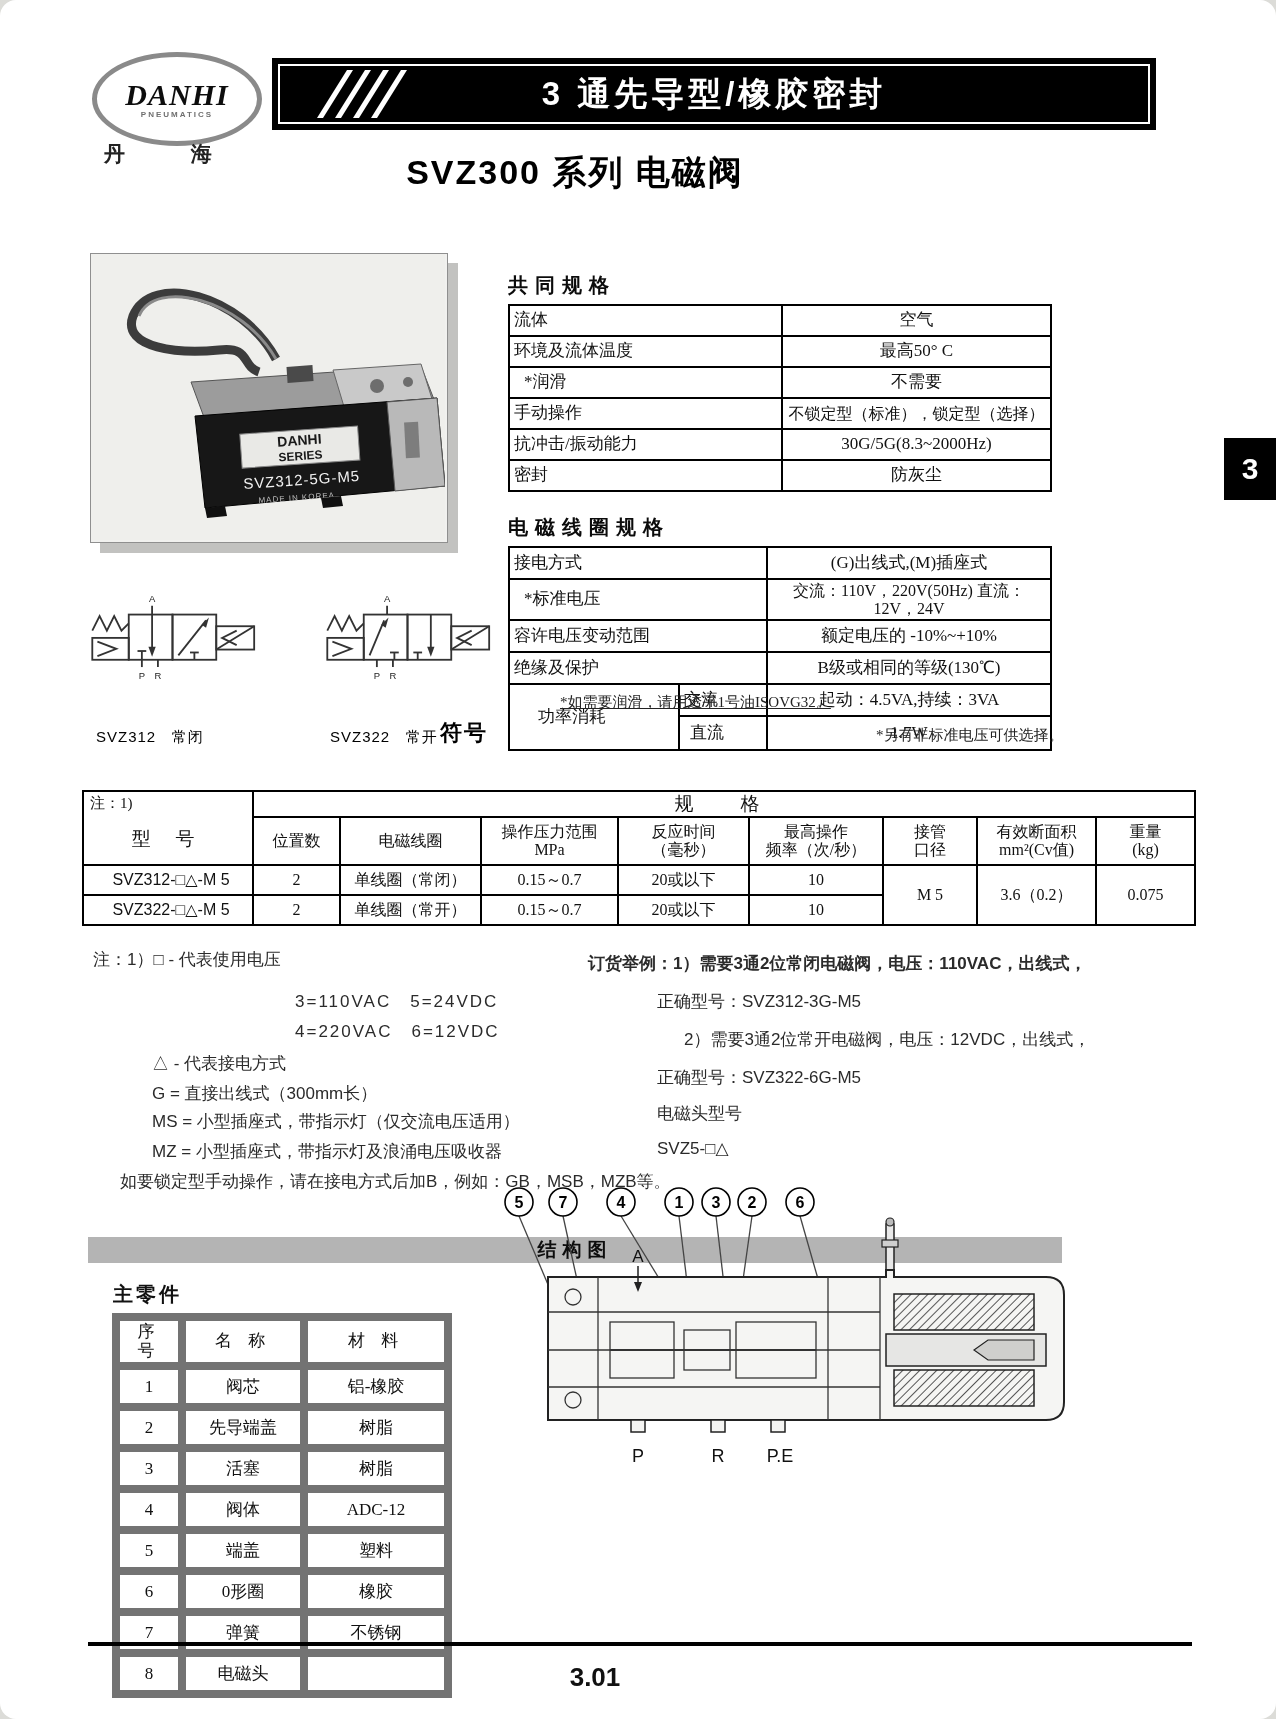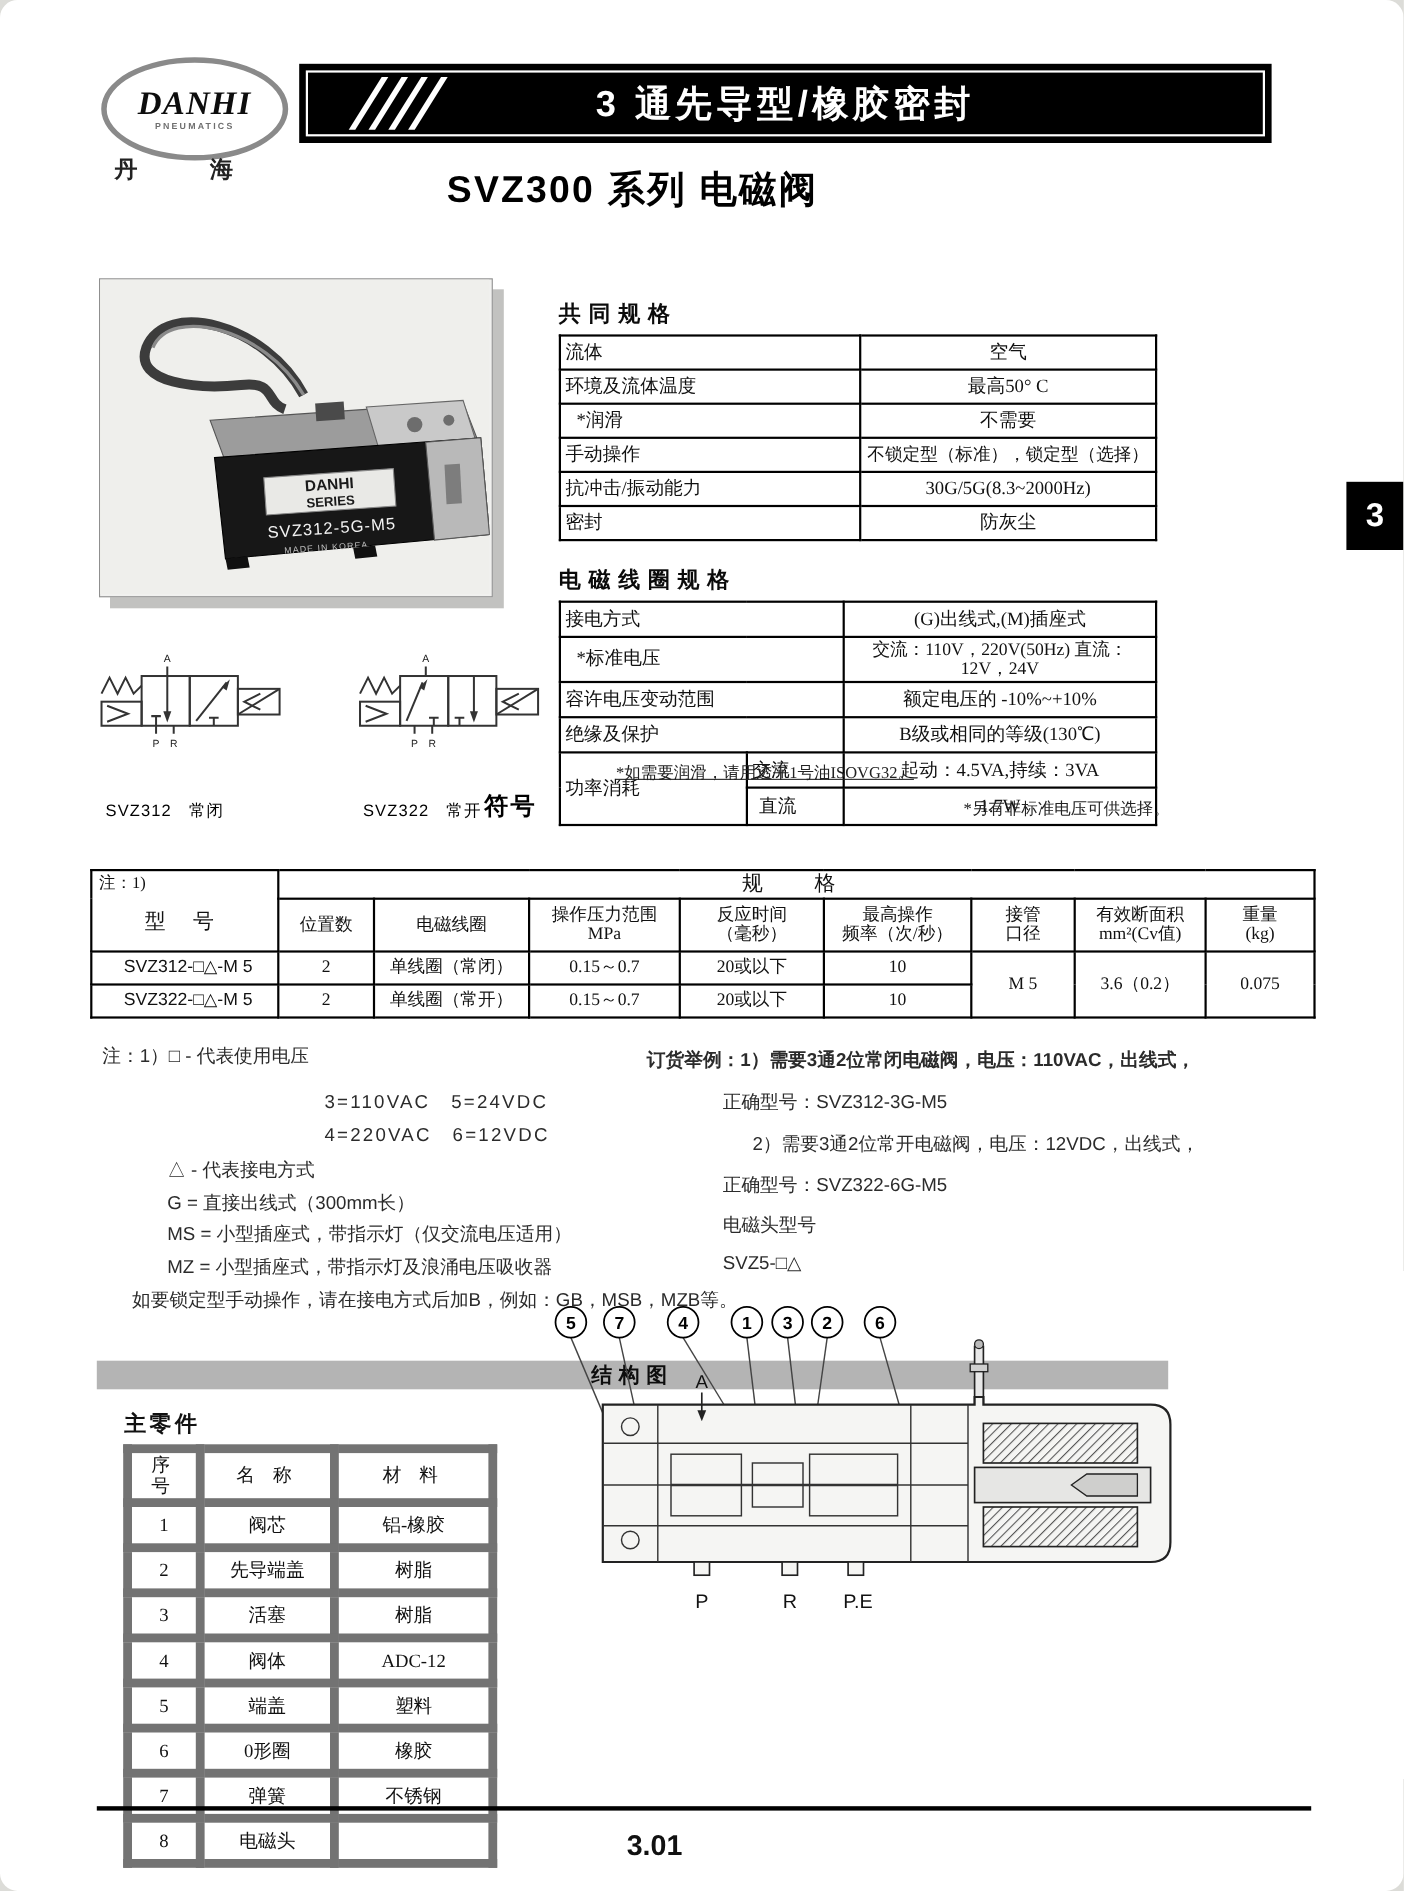--- a/index.html
+++ b/index.html
@@ -177,21 +177,21 @@
         </tr>
     <tr style="height:32px">
       <td class="lbl" colspan="2">容许电压变动范围</td>
       <td class="val">额定电压的 -10%~+10%</td>
         </tr>
     <tr style="height:32px">
       <td class="lbl" colspan="2">绝缘及保护</td>
       <td class="val">B级或相同的等级(130℃)</td>
         </tr>
     <tr style="height:32px">
-      <td class="lbl" rowspan="2" style="padding-left:4px">功率消耗</td>
+      <td class="lbl" rowspan="2" style="padding-left:28px">功率消耗</td>
       <td class="lbl" style="">交流</td>
       <td class="val">起动：4.5VA,持续：3VA</td>
         </tr>
     <tr style="height:34px">
       <td class="lbl" style="padding-left:10px">直流</td>
       <td class="val">1.7W</td>
         </tr>
   </tbody>
     </table>
 

